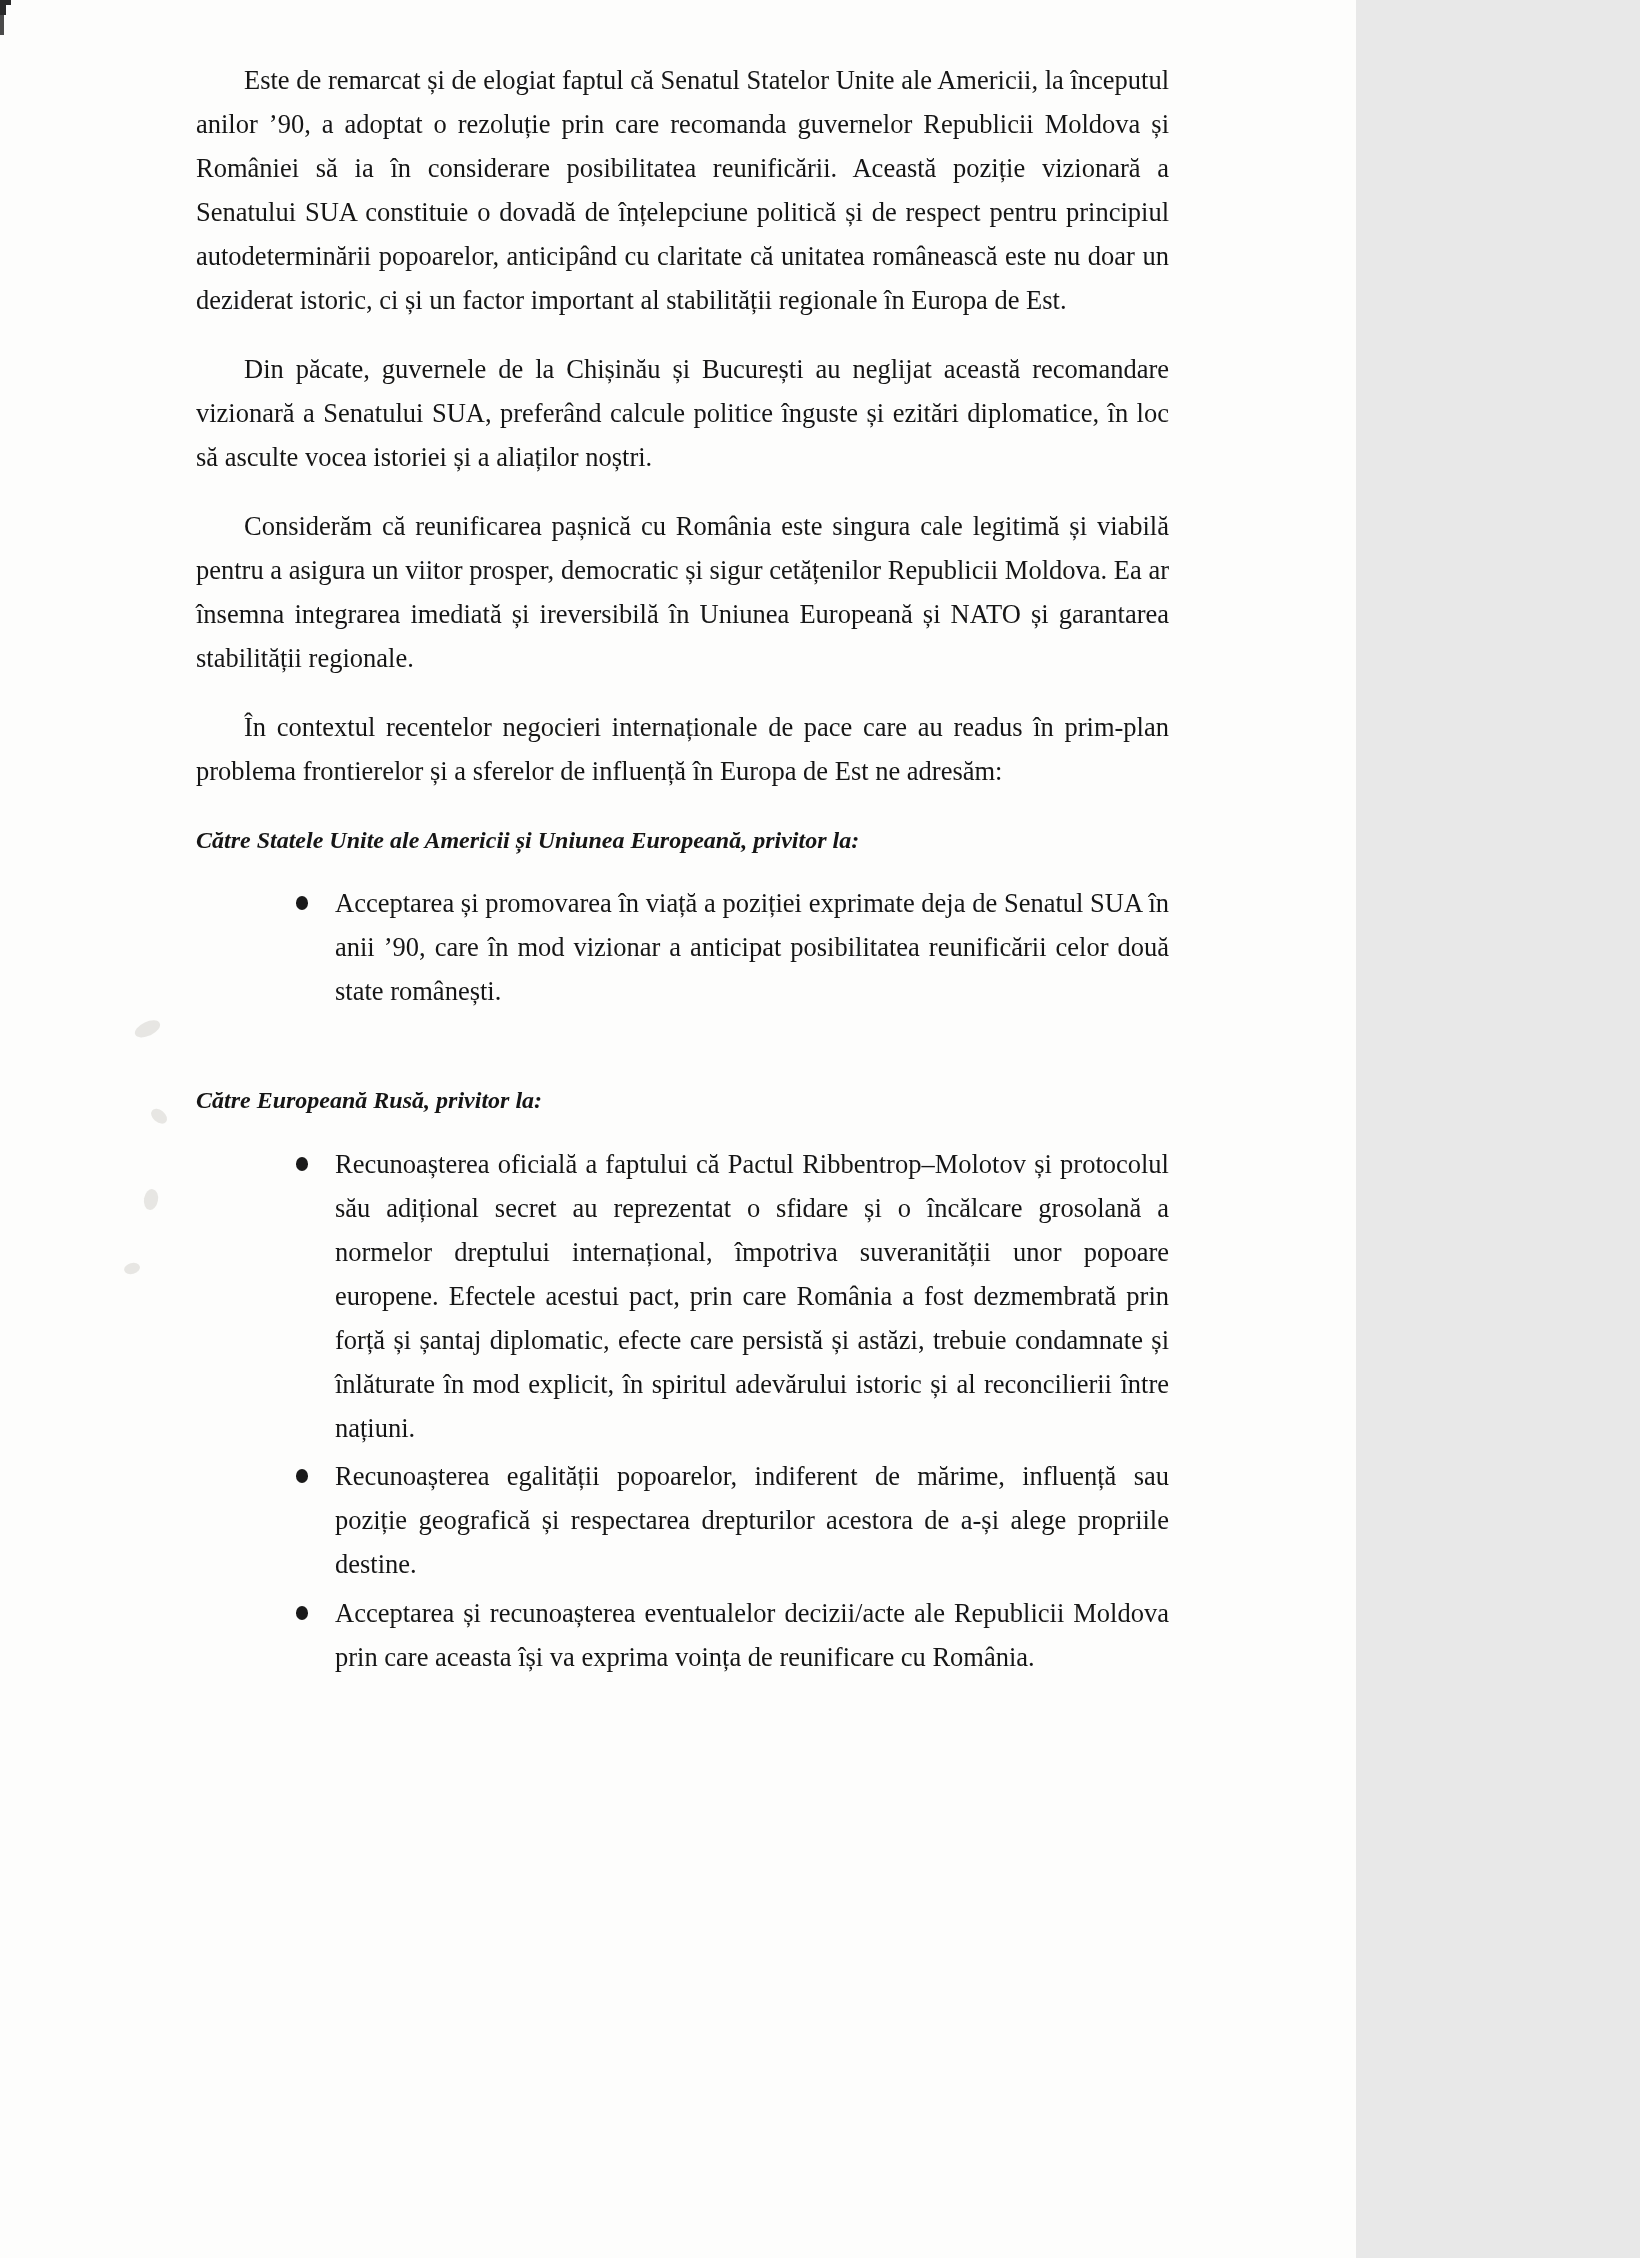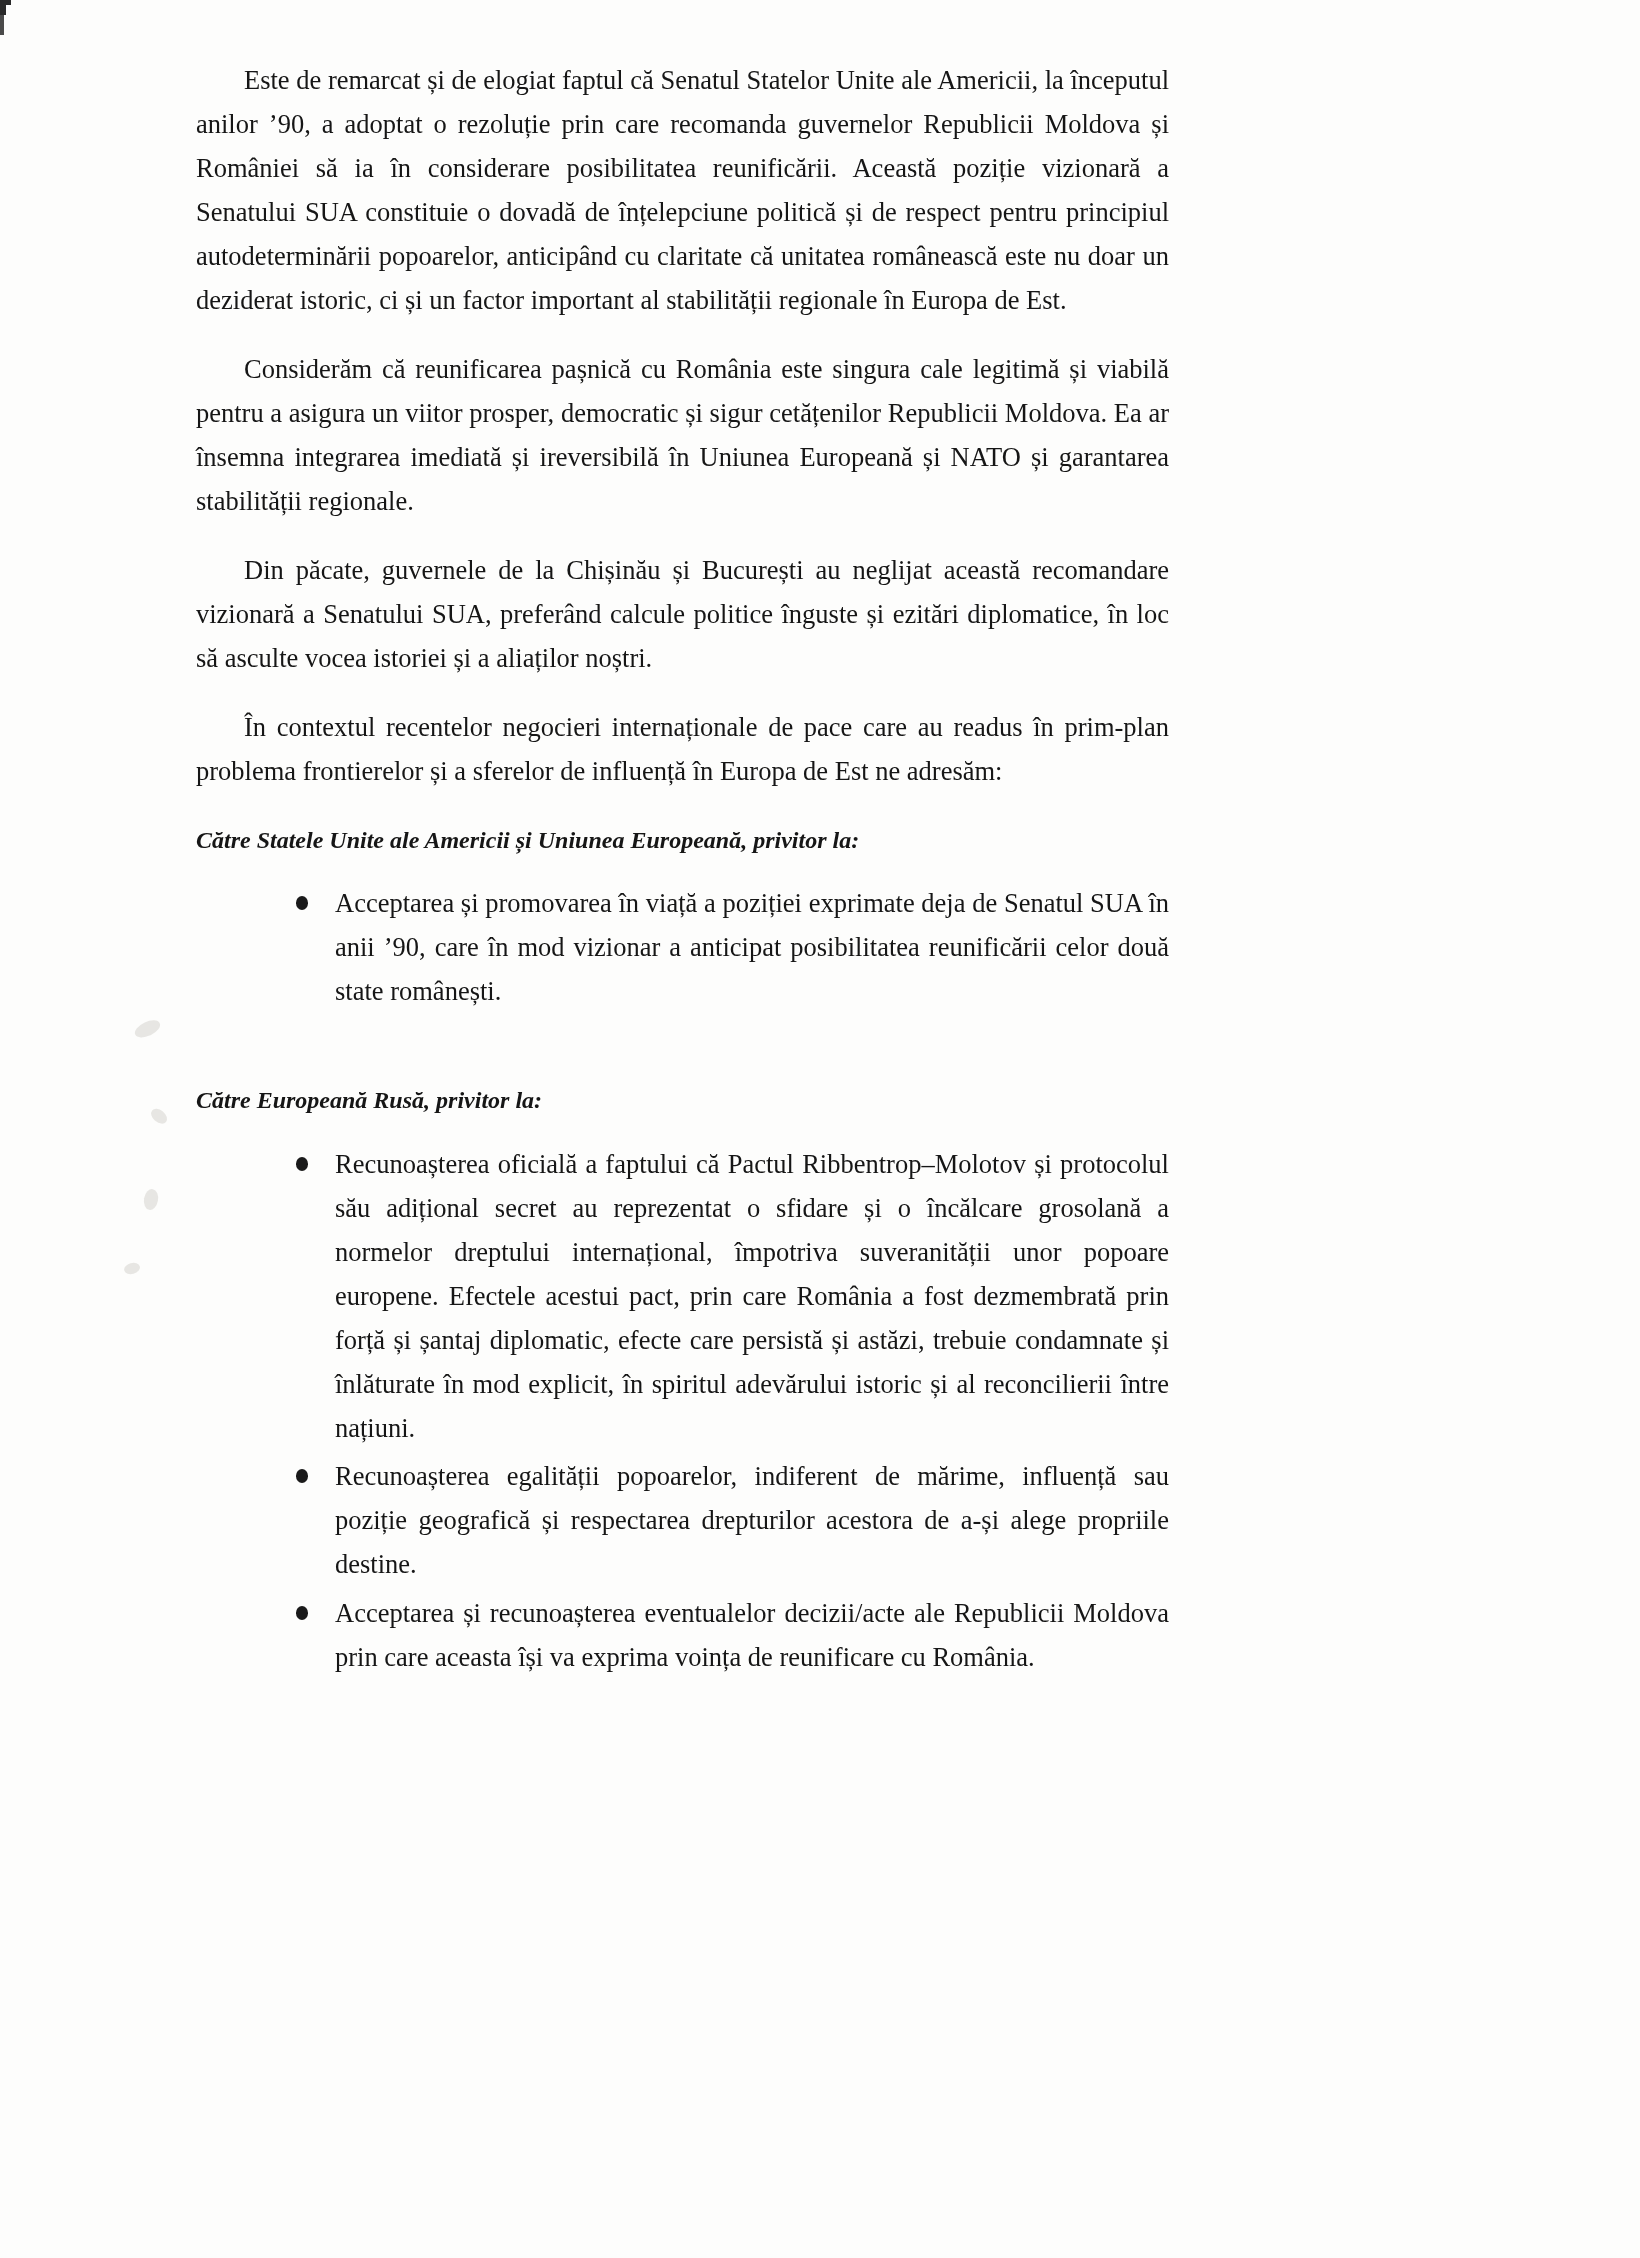--- a/index.html
+++ b/index.html
@@ -2,21 +2,21 @@
 <html lang="ro" style="font-size:14px"><head>
 <meta charset="utf-8">
 <style>
   html, body {
     margin: 0;
     padding: 0;
     background: #e8e8e8;
   }
   .page {
     position: relative;
-    width: 1640px;
+    width: 1356px;
     height: 2258px;
     background: #fdfdfc;
     overflow: hidden;
     font-family: "Liberation Serif", "DejaVu Serif", serif;
     color: #161616;
   }
   .text-block {
     position: absolute;
     left: 196px;
     top: 58px;
@@ -84,23 +84,23 @@
 </style>
 </head>
 <body>
 
 <div class="page">
 
   <div class="text-block">
 
     <p class="para">Este de remarcat și de elogiat faptul că Senatul Statelor Unite ale Americii, la începutul anilor ’90, a adoptat o rezoluție prin care recomanda guvernelor Republicii Moldova și României să ia în considerare posibilitatea reunificării. Această poziție vizionară a Senatului SUA constituie o dovadă de înțelepciune politică și de respect pentru principiul autodeterminării popoarelor, anticipând cu claritate că unitatea românească este nu doar un deziderat istoric, ci și un factor important al stabilității regionale în Europa de Est.</p>
 
+    <p class="para">Din păcate, guvernele de la Chișinău și București au neglijat această recomandare vizionară a Senatului SUA, preferând calcule politice înguste și ezitări diplomatice, în loc să asculte vocea istoriei și a aliaților noștri.</p>
+
     <p class="para">Considerăm că reunificarea pașnică cu România este singura cale legitimă și viabilă pentru a asigura un viitor prosper, democratic și sigur cetățenilor Republicii Moldova. Ea ar însemna integrarea imediată și ireversibilă în Uniunea Europeană și NATO și garantarea stabilității regionale.</p>
-
-    <p class="para">Din păcate, guvernele de la Chișinău și București au neglijat această recomandare vizionară a Senatului SUA, preferând calcule politice înguste și ezitări diplomatice, în loc să asculte vocea istoriei și a aliaților noștri.</p>
 
     <p class="para">În contextul recentelor negocieri internaționale de pace care au readus în prim-plan problema frontierelor și a sferelor de influență în Europa de Est ne adresăm:</p>
 
     <h3 class="heading">Către Statele Unite ale Americii și Uniunea Europeană, privitor la:</h3>
 
     <ul class="bullets">
       <li>Acceptarea și promovarea în viață a poziției exprimate deja de Senatul SUA în anii ’90, care în mod vizionar a anticipat posibilitatea reunificării celor două state românești.</li>
     </ul>
 
     <h3 class="heading gap-before">Către Europeană Rusă, privitor la:</h3>

